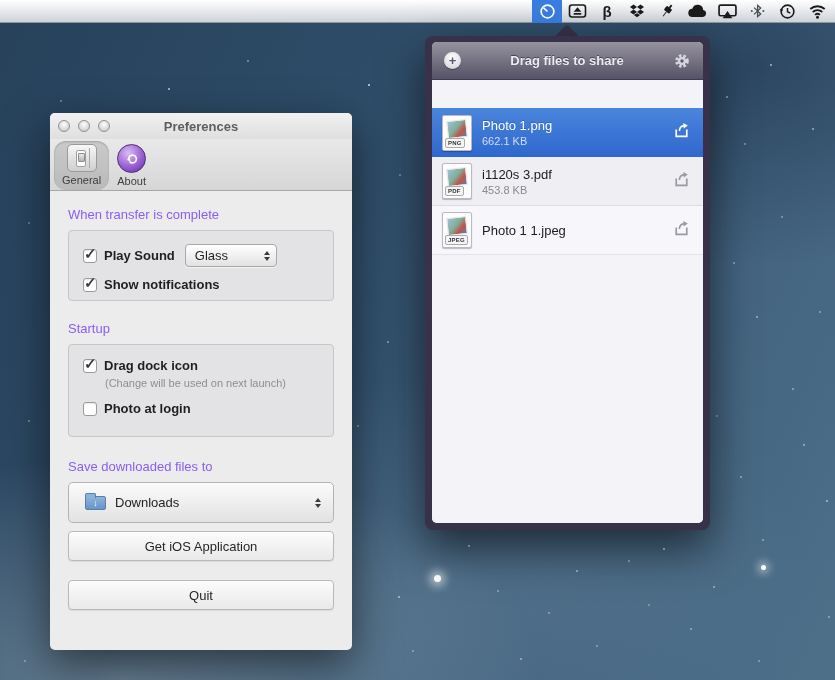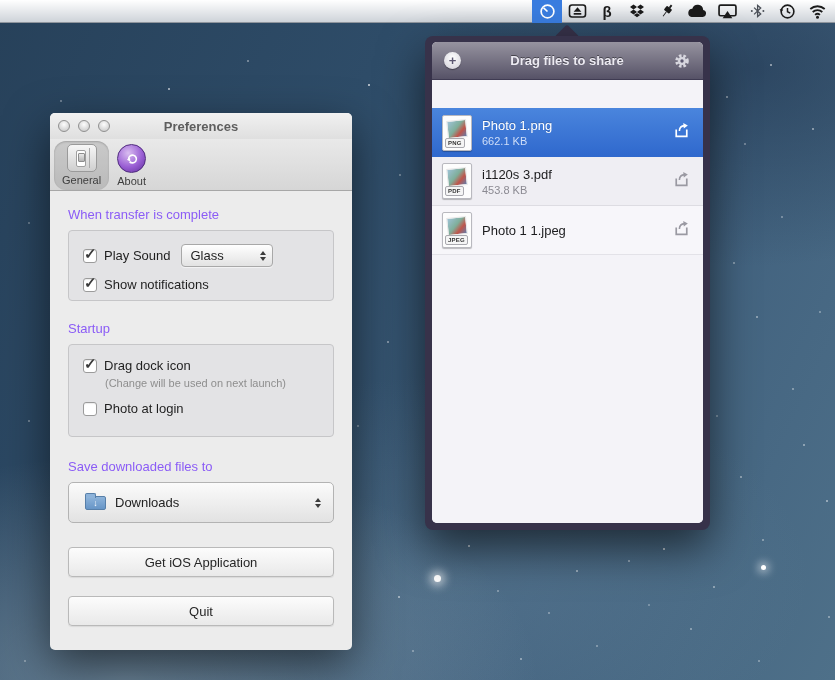--- a/index.html
+++ b/index.html
@@ -130,21 +130,21 @@
   .section-heading { font-size:13px; color:#8b5cf6; margin-bottom:8px; }
   .group-box { background:#e3e3e5; border:1px solid #c6c6c8; border-radius:4px;
     padding:13px 14px; }
   .cb-row { display:flex; align-items:center; }
   .cb-row + .cb-row { margin-top:10px; }
   .checkbox { position:relative; width:14px; height:14px; background:#fff;
     border:1px solid #9b9b9b; border-radius:3px; margin-right:7px; flex:0 0 auto;
     box-shadow:inset 0 1px 1px rgba(0,0,0,.08); }
   .checkbox .check-glyph { position:absolute; left:0px; top:-5px; font-size:15px;
     font-weight:bold; color:#3a3a3a; }
-  .cb-label { font-size:13px; color:#1f1f1f; }
+  .cb-label { font-size:13px; color:#1f1f1f;font-weight:bold; }
   .note-text { font-size:11px; color:#8e8e8e; margin:4px 0 12px 22px; }
 
   .popup-btn { display:flex; align-items:center; margin-left:10px; width:92px; height:23px;
     background:linear-gradient(#ffffff, #e2e2e2); border:1px solid #a8a8a8; border-radius:4px;
     padding:0 6px 0 9px; box-shadow:0 1px 1px rgba(255,255,255,.6); }
   .popup-value { flex:1; font-size:13px; color:#1f1f1f; }
   .stepper { display:flex; flex-direction:column; align-items:center; gap:2px; }
   .tri-up { width:0; height:0; border-left:3.5px solid transparent; border-right:3.5px solid transparent;
     border-bottom:4.5px solid #3c3c3c; }
   .tri-down { width:0; height:0; border-left:3.5px solid transparent; border-right:3.5px solid transparent;
@@ -391,18 +391,18 @@
         <span class="folder-icon">
           <span class="folder-arrow">↓</span>
         </span>
         <span class="folder-value">Downloads</span>
         <span class="stepper">
           <span class="tri-up"></span>
             <span class="tri-down"></span>
         </span>
       </div>
 
-      <div class="pref-button" style="margin-top:24px;">Get iOS Application</div>
+      <div class="pref-button" style="margin-top:8px;">Get iOS Application</div>
       <div class="pref-button" style="margin-top:19px;">Quit</div>
 
     </div>
   </div>
 </div>
 
 </body></html>

